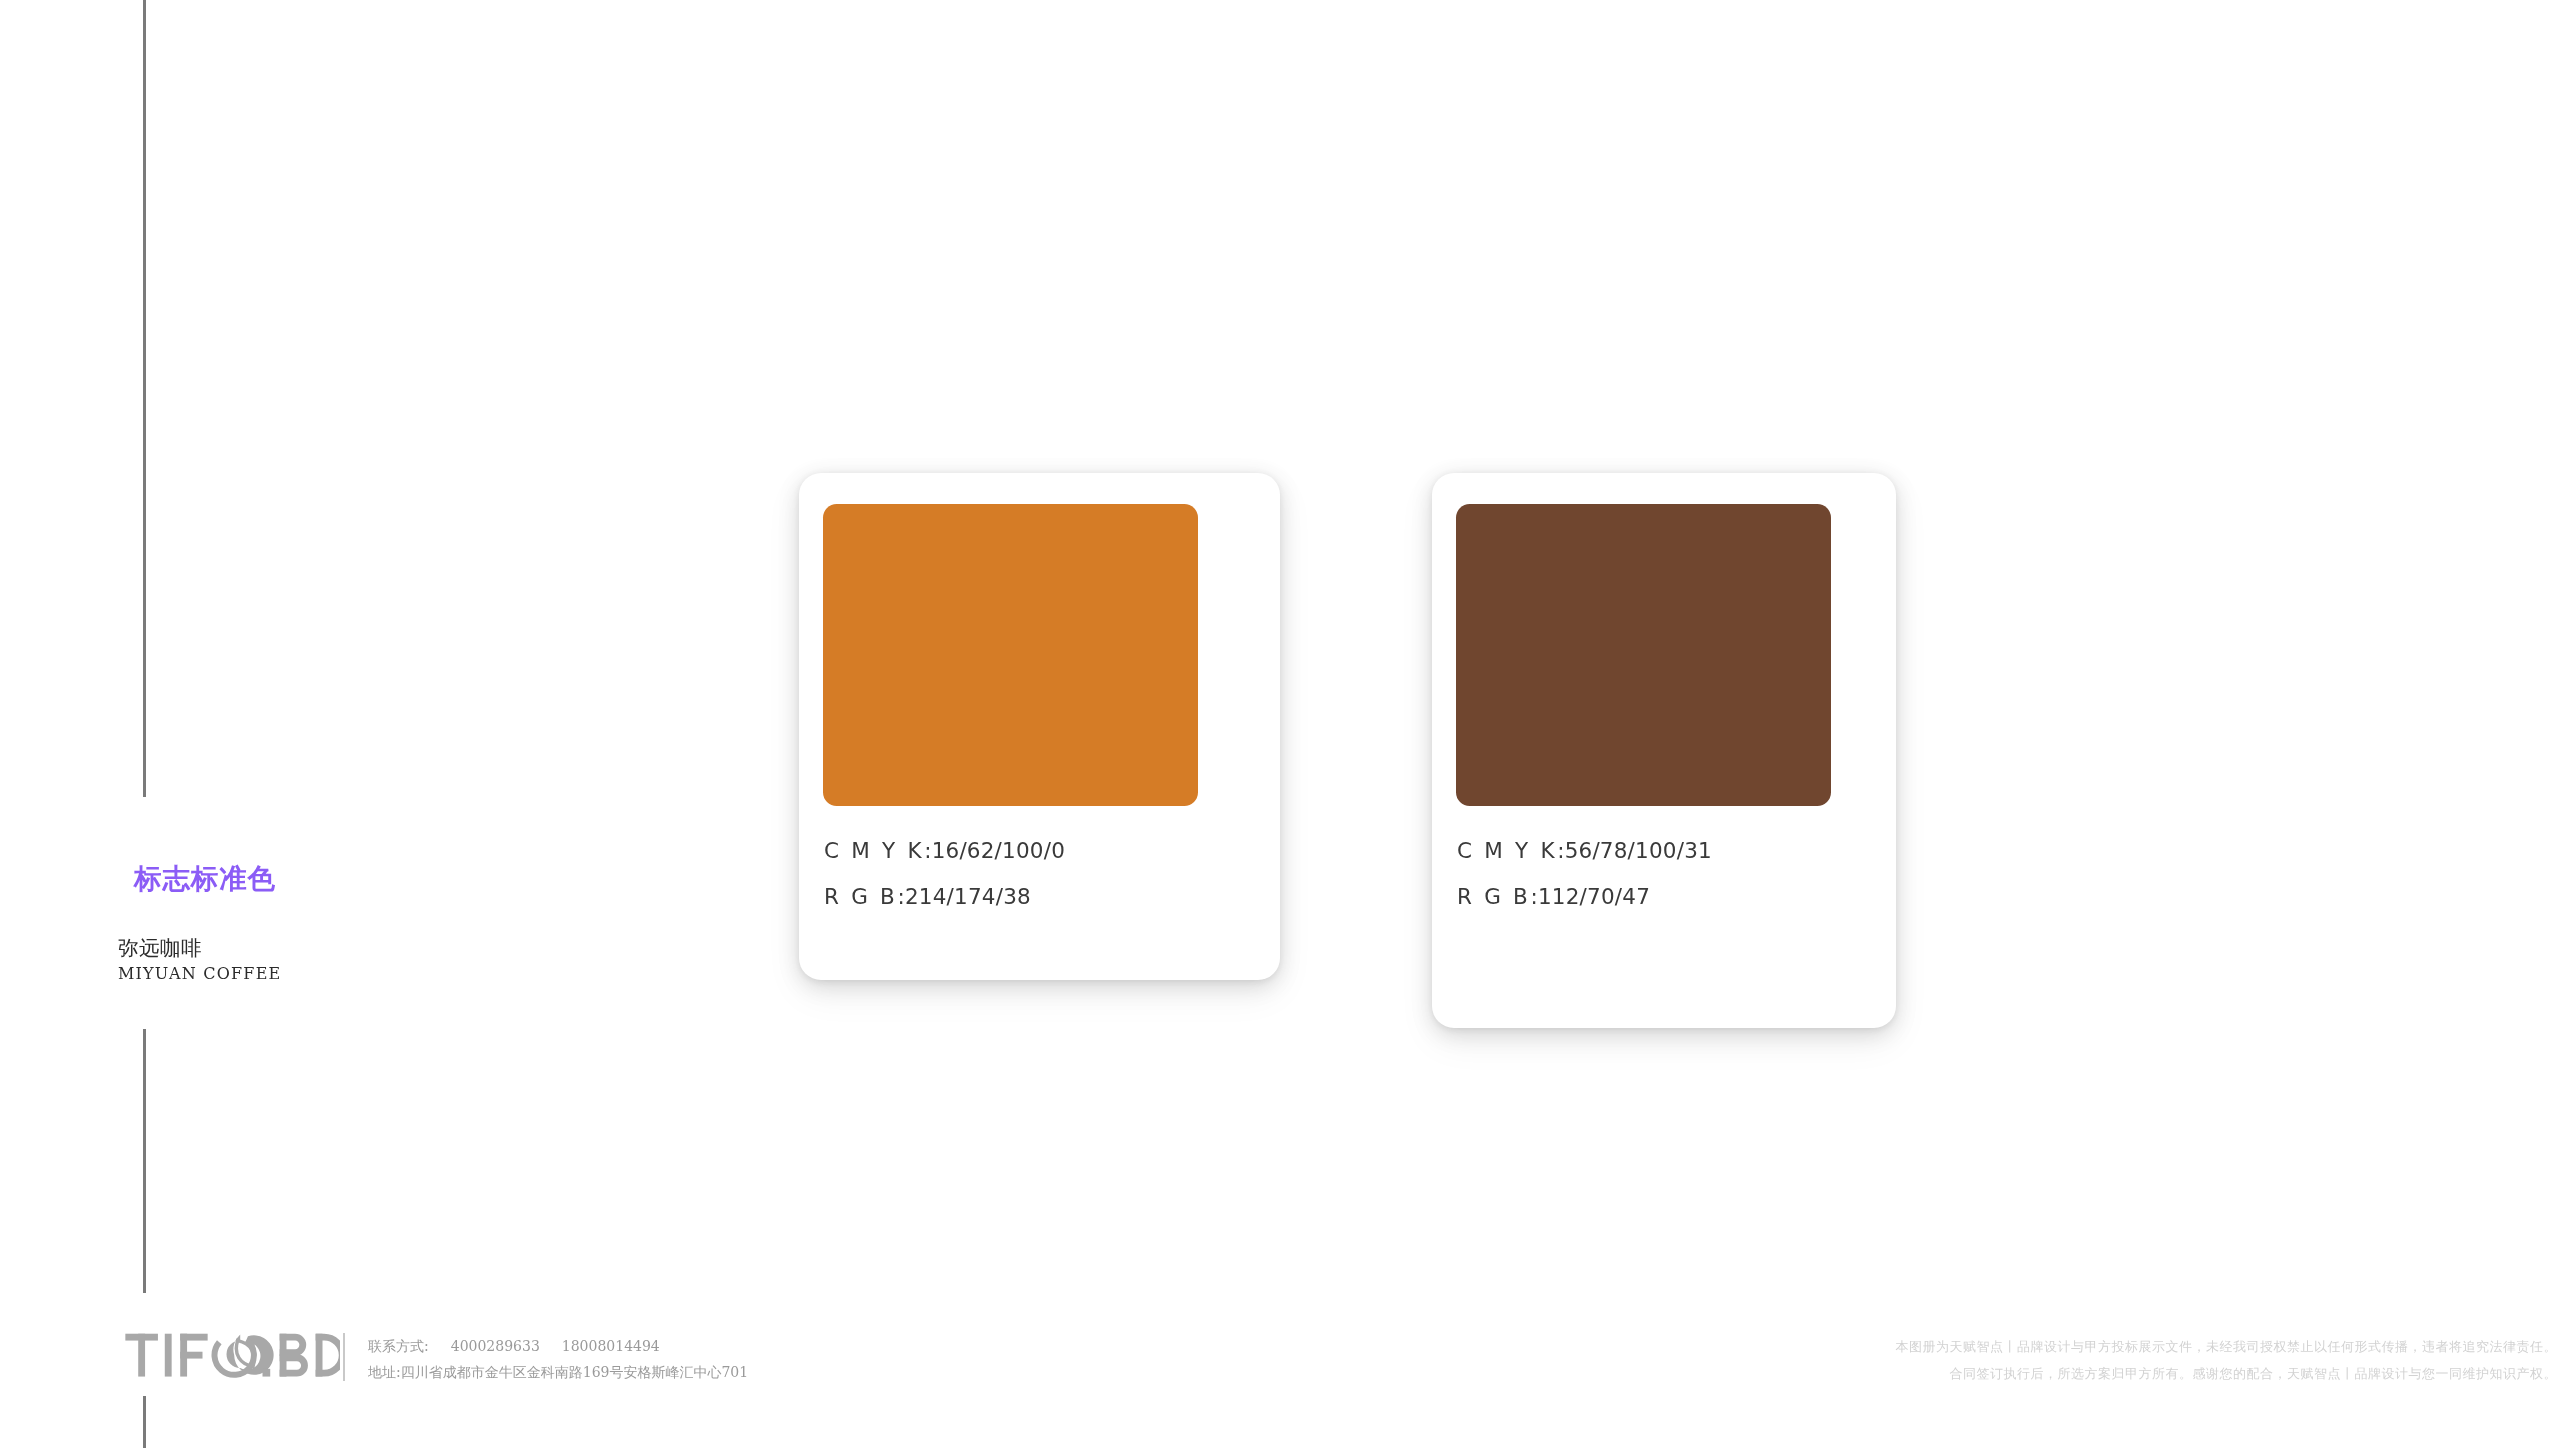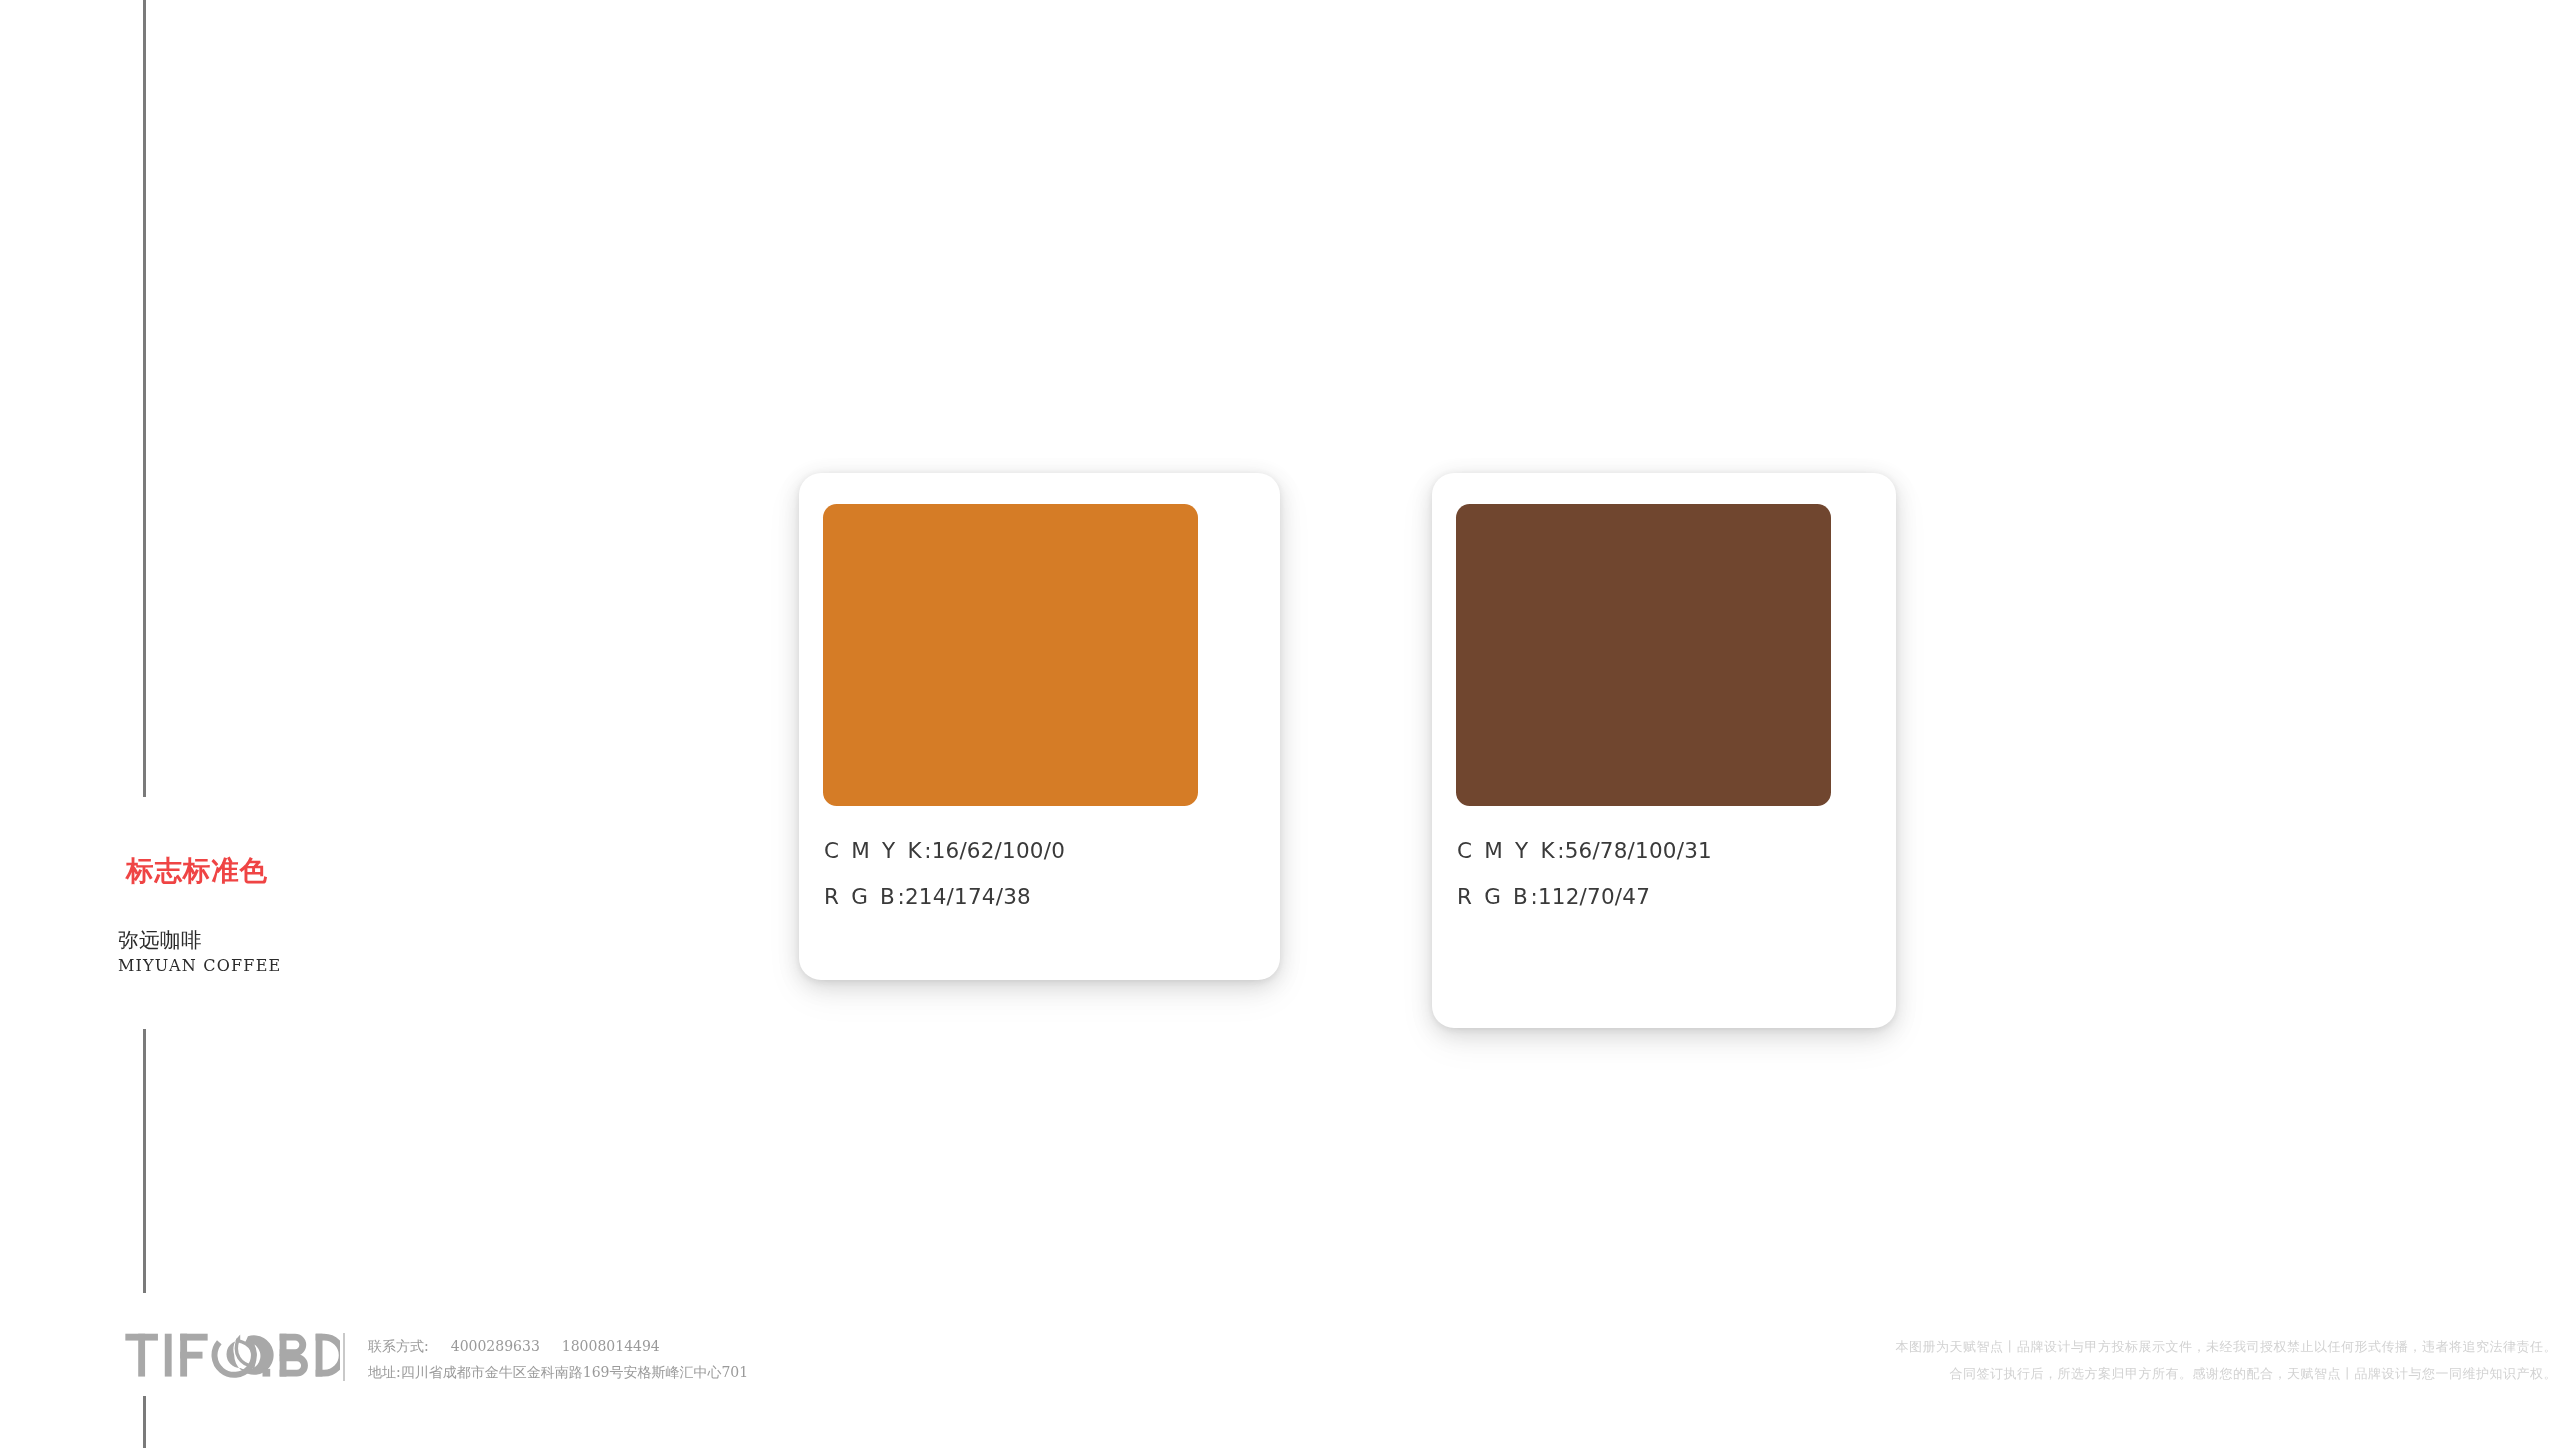--- a/index.html
+++ b/index.html
@@ -36,24 +36,24 @@
   .caption {
     position: absolute;
     left: 118px;
     top: 846px;
     width: 532px;
   }
   .caption-title {
     font-family: "DejaVu Sans", "Liberation Sans", sans-serif;
     font-size: 27.5px;
     font-weight: 700;
-    color: #ef4444;
+    color: #8b5cf6;
     letter-spacing: 0.9px;
     line-height: 1.2;
-    margin: 8px;
+    margin: 16px;
     white-space: nowrap;
   }
   .caption-sub {
     margin-top: 40px;
     font-family: "DejaVu Serif", "Liberation Serif", serif;
     color: #2b2b2b;
   }
   .caption-sub-cn {
     font-size: 20.6px;
     line-height: 1.35;

